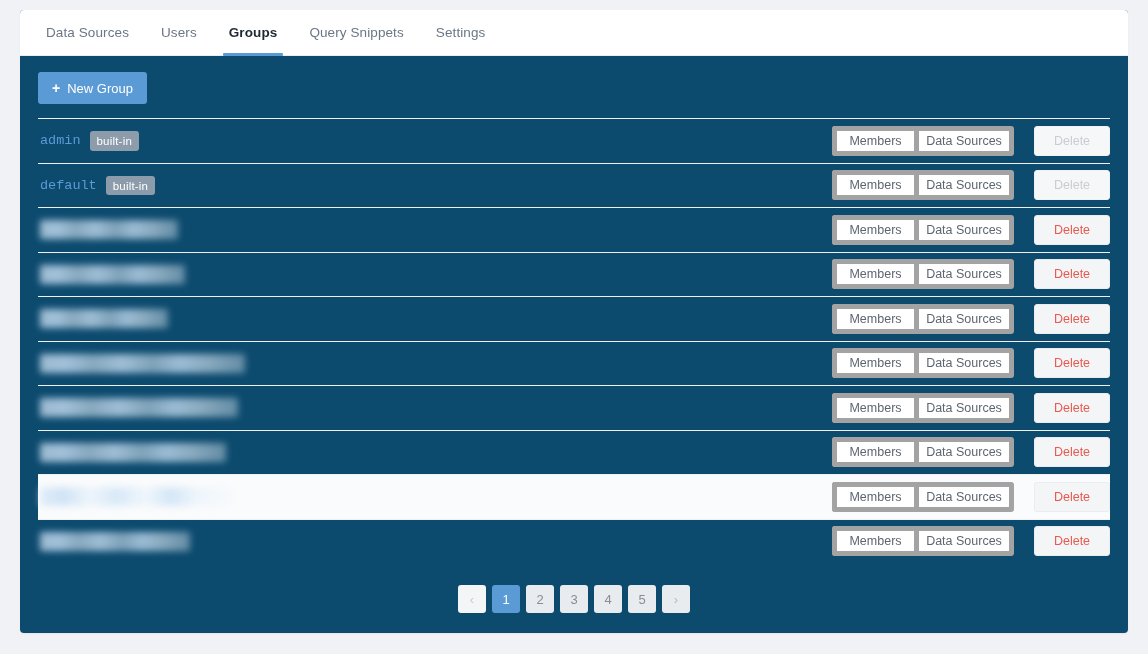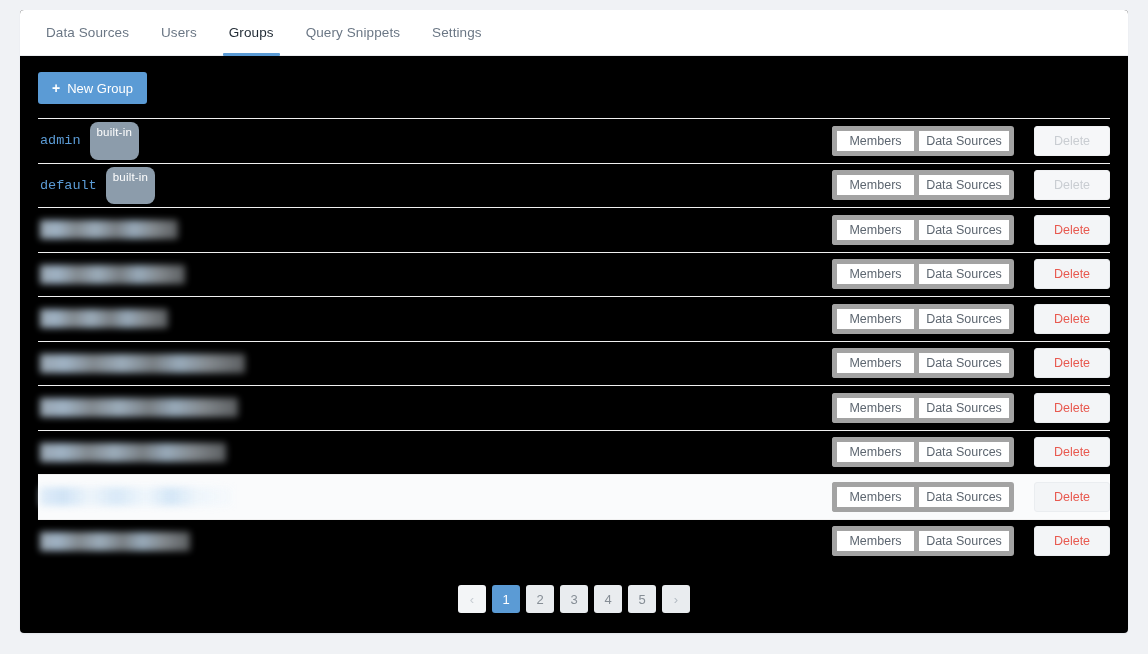--- a/index.html
+++ b/index.html
@@ -20,21 +20,21 @@
     background: #f0f2f5;
     box-sizing: border-box;
   }
 
   .card {
     position: absolute;
     left: 20px;
     top: 10px;
     width: 1108px;
     height: 623px;
-    background: #000000;
+    background: #0c4a6e;
     border-radius: 4px;
     box-shadow: 0 1px 2px rgba(20, 40, 70, 0.06);
     box-sizing: border-box;
     overflow: hidden;
   }
 
   
   .tabbar {
     position: relative;
     height: 46px;
@@ -51,21 +51,21 @@
     align-items: center;
     padding: 0 16px;
     font-size: 13.5px;
     color: #6b7785;
     letter-spacing: 0.1px;
     cursor: pointer;
     white-space: nowrap;
   }
   .tab.active {
     color: #1f2933;
-    font-weight: normal;
+    font-weight: bold;
   }
   .tab.active::after {
     content: "";
     position: absolute;
     left: 10px;
     right: 10px;
     bottom: -1px;
     height: 3px;
     background: #5b9bd5;
     border-radius: 1px;
@@ -129,22 +129,22 @@
     text-decoration: none;
     cursor: pointer;
     font-family: Liberation Mono, monospace;
   }
   .badge {
     display: inline-block;
     background: #8c9cab;
     color: #ffffff;
     font-size: 11.5px;
     line-height: 1;
-    padding: 5px 7px 21px 7px;
-    border-radius: 8px;
+    padding: 5px 7px 3px 7px;
+    border-radius: 3px;
     letter-spacing: 0.2px;
   }
 
   
   .redacted {
     position: relative;
     height: 19px;
     border-radius: 1px;
     background:
       linear-gradient(90deg,

